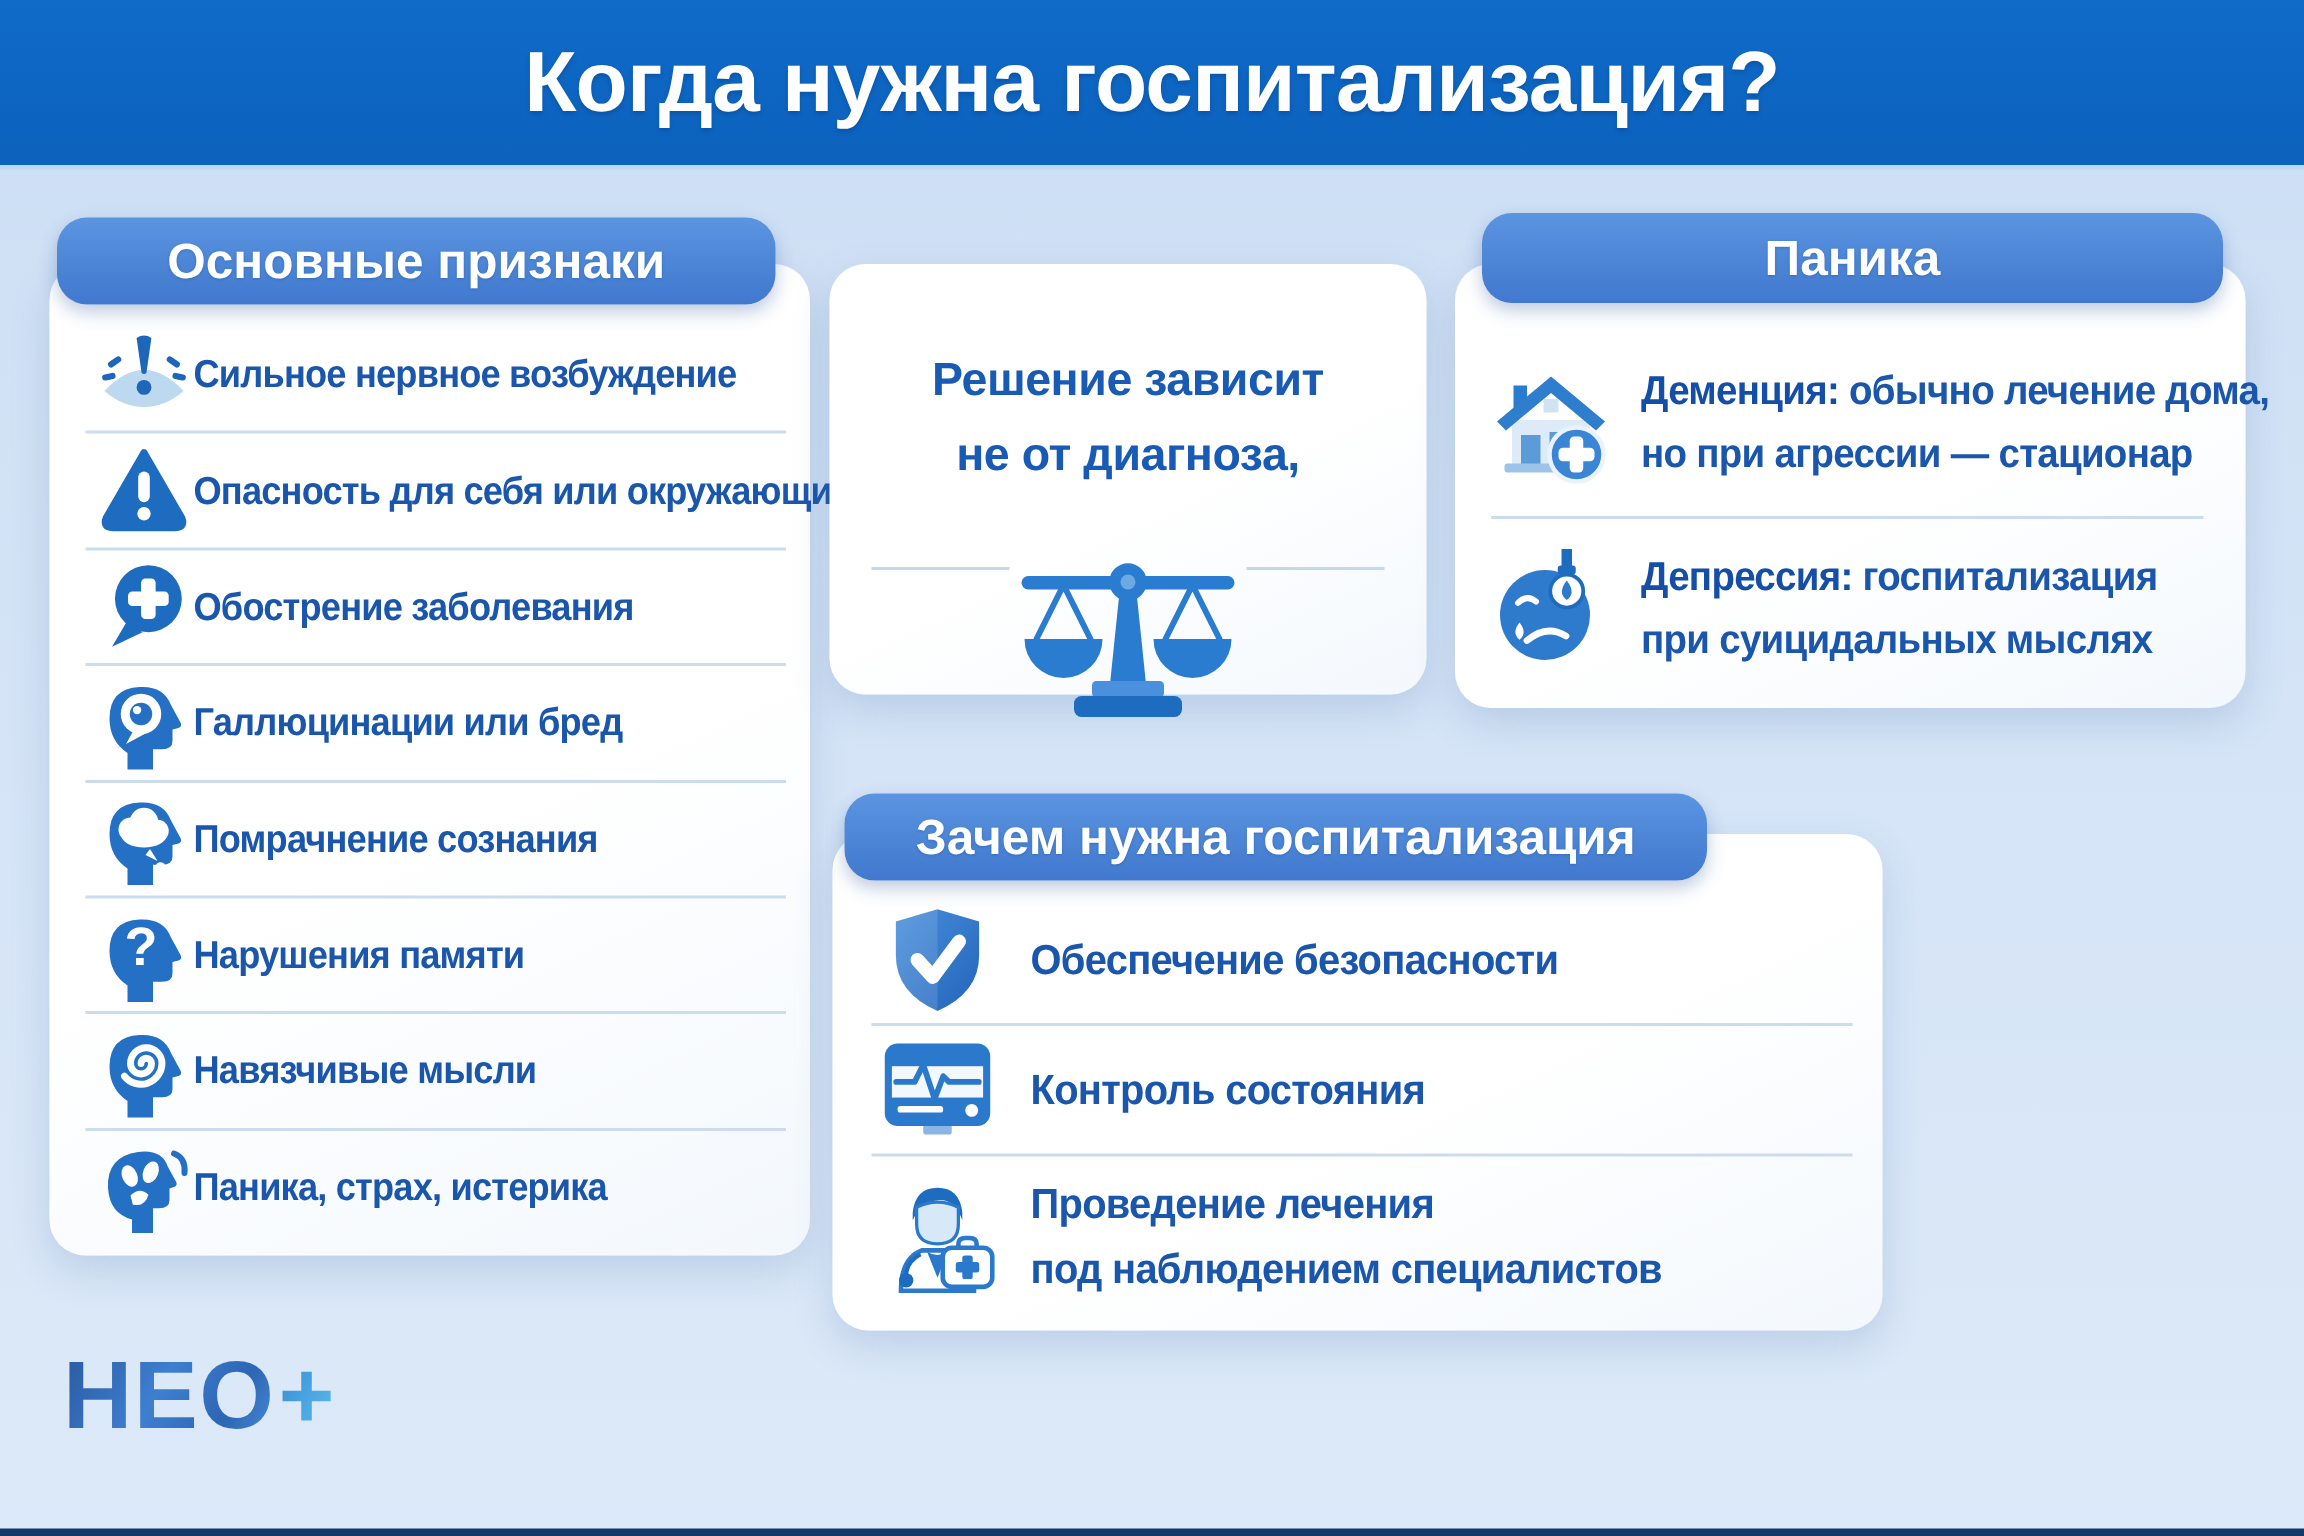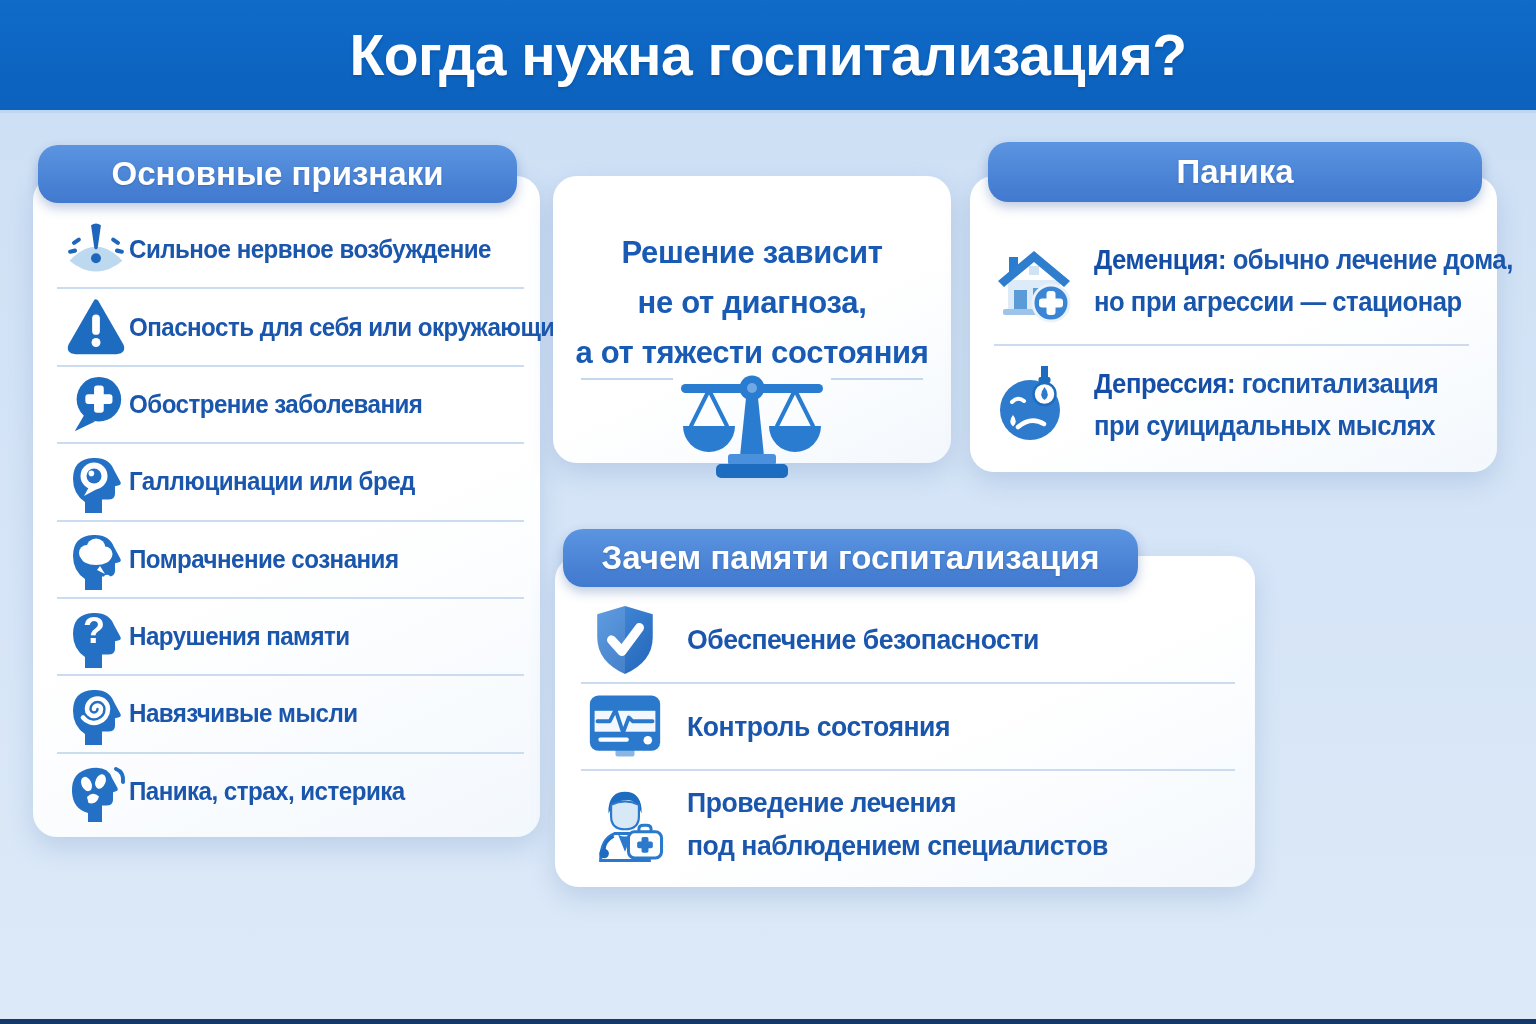--- a/index.html
+++ b/index.html
@@ -188,21 +188,20 @@
         <span class="sign-label">Паника, страх, истерика</span>
       </div>
 
     </div>
   </div>
 
   <div class="panel" style="left:553px; top:176px; width:398px; height:287px;">
     <div class="decision-text">
       <div>Решение зависит</div>
       <div>не от диагноза,</div>
-      <div>а от тяжести состояния</div>
     </div>
     <div class="decision-divider left"></div>
     <div class="decision-divider right"></div>
     <div class="scales-wrap">
       <svg width="170" height="118" viewBox="0 0 170 118">
         <path d="M42 28 L24 64 M42 28 L60 64" stroke="#2a7cd0" stroke-width="4" stroke-linecap="round"></path>
         <path d="M128 28 L110 64 M128 28 L146 64" stroke="#2a7cd0" stroke-width="4" stroke-linecap="round"></path>
         <rect x="14" y="22" width="142" height="9" rx="4.5" fill="#2a7cd0"></rect>
         <circle cx="85" cy="26" r="12.5" fill="#2a7cd0"></circle>
         <circle cx="85" cy="26" r="5" fill="#6fa9e4"></circle>
@@ -257,21 +256,21 @@
         </svg>
       </span>
       <span class="example-text">
         <span class="term">Депрессия:</span><span> госпитализация</span><br>
         <span>при суицидальных мыслях</span>
       </span>
     </div>
   </div>
 
   <div class="pill" style="left:563px; top:529px; width:575px; height:58px;">
-    <span>Зачем памяти госпитализация</span>
+    <span>Зачем нужна госпитализация</span>
   </div>
   <div class="panel" style="left:555px; top:556px; width:700px; height:331px;">
     <div class="purpose-rows">
 
       <div class="purpose-row r1">
         <span class="purpose-icon">
           <svg width="66" height="74" viewBox="0 0 64 72">
             <defs>
               <linearGradient id="gsh" x1="0" y1="0" x2="1" y2="1">
                 <stop offset="0" stop-color="#4a8fdc"></stop>
@@ -317,15 +316,19 @@
         </span>
         <span class="purpose-label">
           <span>Проведение лечения</span><br>
           <span>под наблюдением специалистов</span>
         </span>
       </div>
 
     </div>
   </div>
 
+  <div class="logo">
+    <span class="neo">НЕО</span>
+    <span class="plus">+</span>
+  </div>
   <div class="bottom-strip"></div>
 
 </div>
 
 </body></html>

